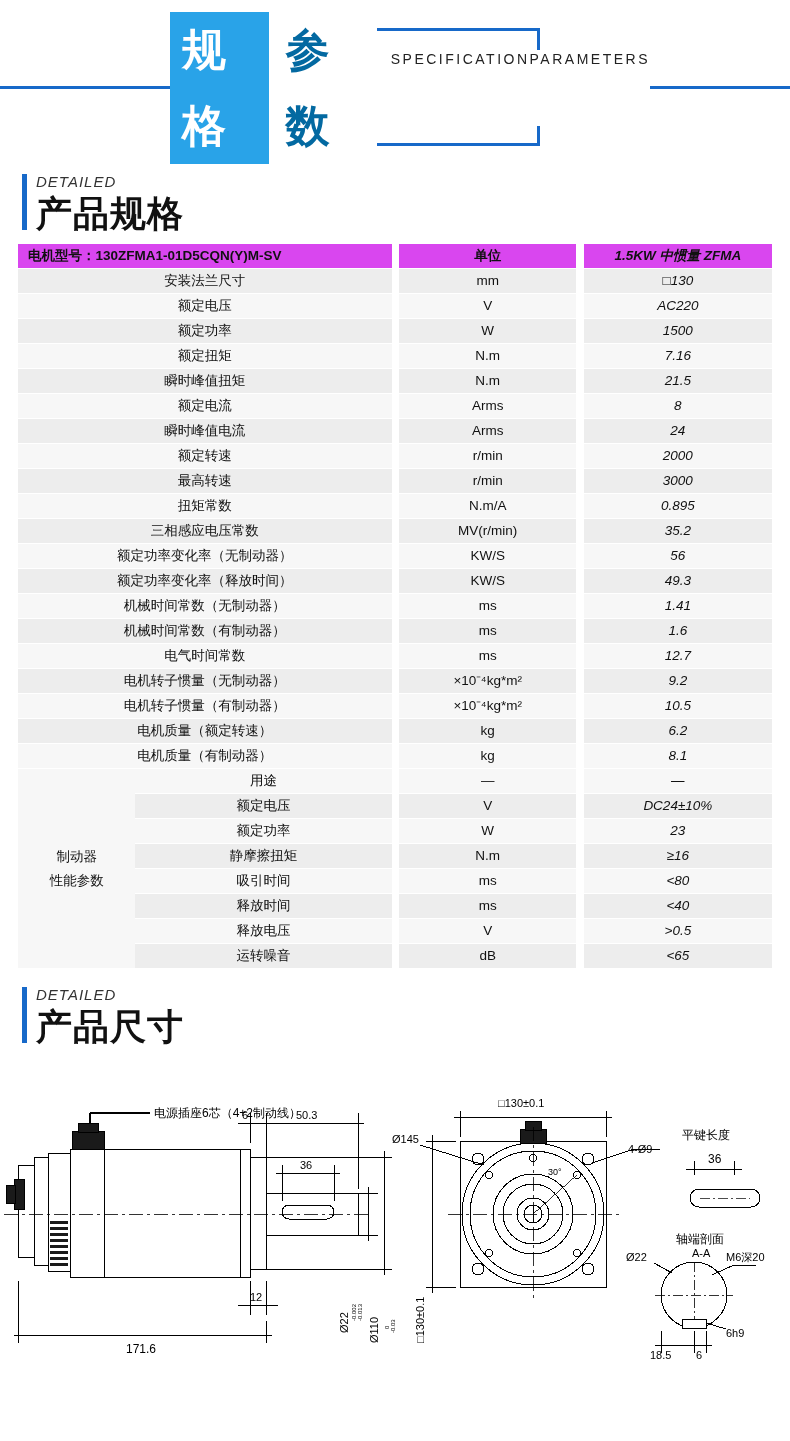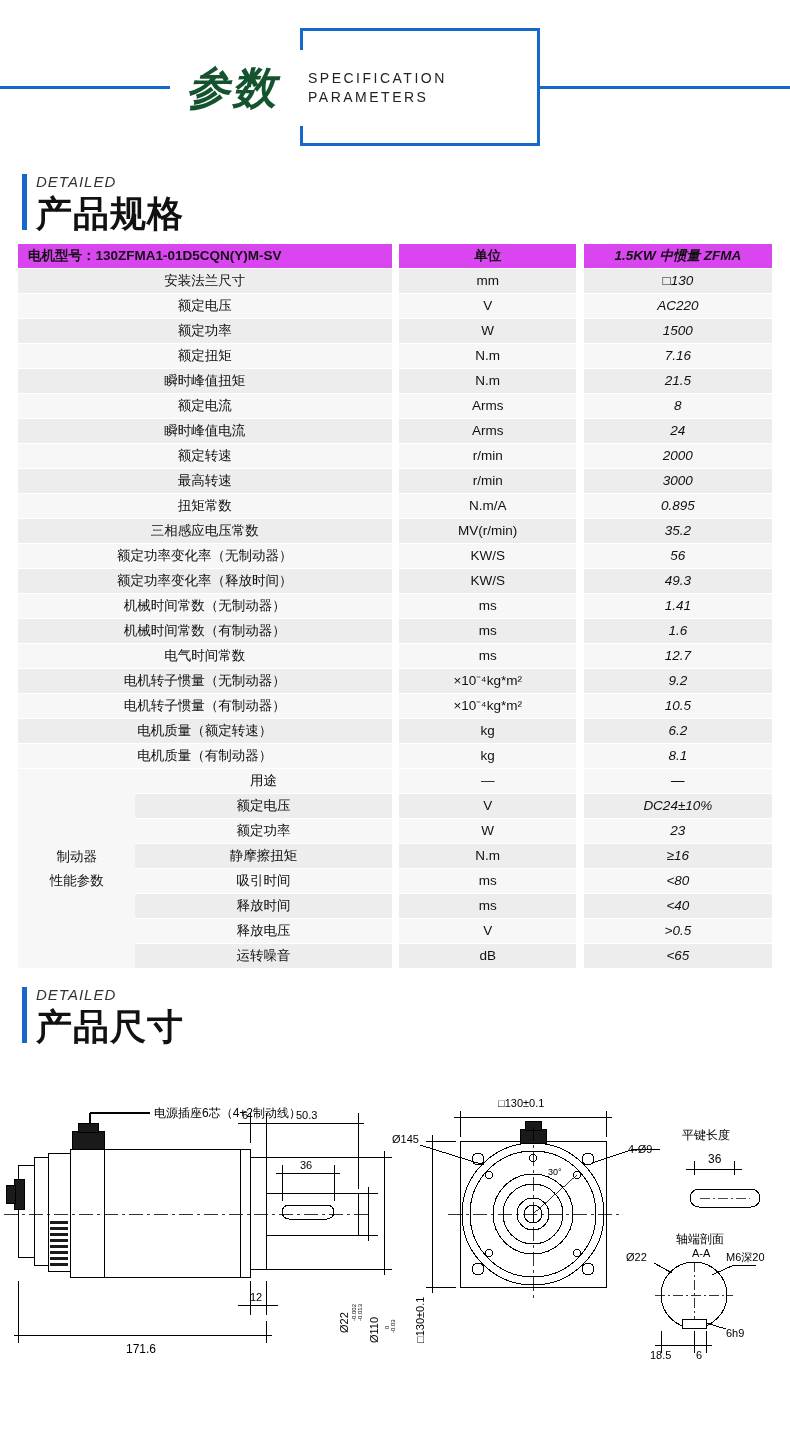--- a/index.html
+++ b/index.html
@@ -47,39 +47,38 @@
     background: #29a3e8;
     color: #ffffff;
     font-size: 44px;
     font-weight: bold;
     line-height: 76px;
     padding: 0 12px;
     letter-spacing: 2px;
     font-family: "Liberation Sans", sans-serif;
   }
   .banner-cn2 {
-    color: #14532d;
+    color: #0369a1;
     font-size: 44px;
     font-weight: bold;
     line-height: 76px;
     padding: 0 16px;
     letter-spacing: 2px;
     background: #ffffff;
-    font-style: italic;
   }
   .banner-en {
     color: #222;
     font-size: 14px;
     letter-spacing: 2.5px;
     line-height: 19px;
     padding-left: 14px;
     background: #ffffff;
     height: 76px;
     display: flex;
-    flex-direction: column;
+    flex-direction: row;
     justify-content: center;
   }
 
   
   .section-title {
     position: relative;
     margin: 0 0 0 22px;
     padding-left: 14px;
     height: 66px;
   }
@@ -151,20 +150,21 @@
   .footer-gap { height: 30px; }
 </style>
 </head>
 <body>
 
 <div class="banner">
   <div class="banner-line-left"></div>
   <div class="banner-line-right"></div>
   <div class="banner-rect"></div>
   <div class="banner-inner">
+    <span class="banner-cn1">规格</span>
     <span class="banner-cn2">参数</span>
     <span class="banner-en">
       <span>SPECIFICATION</span>
       <span>PARAMETERS</span>
     </span>
   </div>
 </div>
 
 <div class="section-title">
   <div class="bar"></div>

